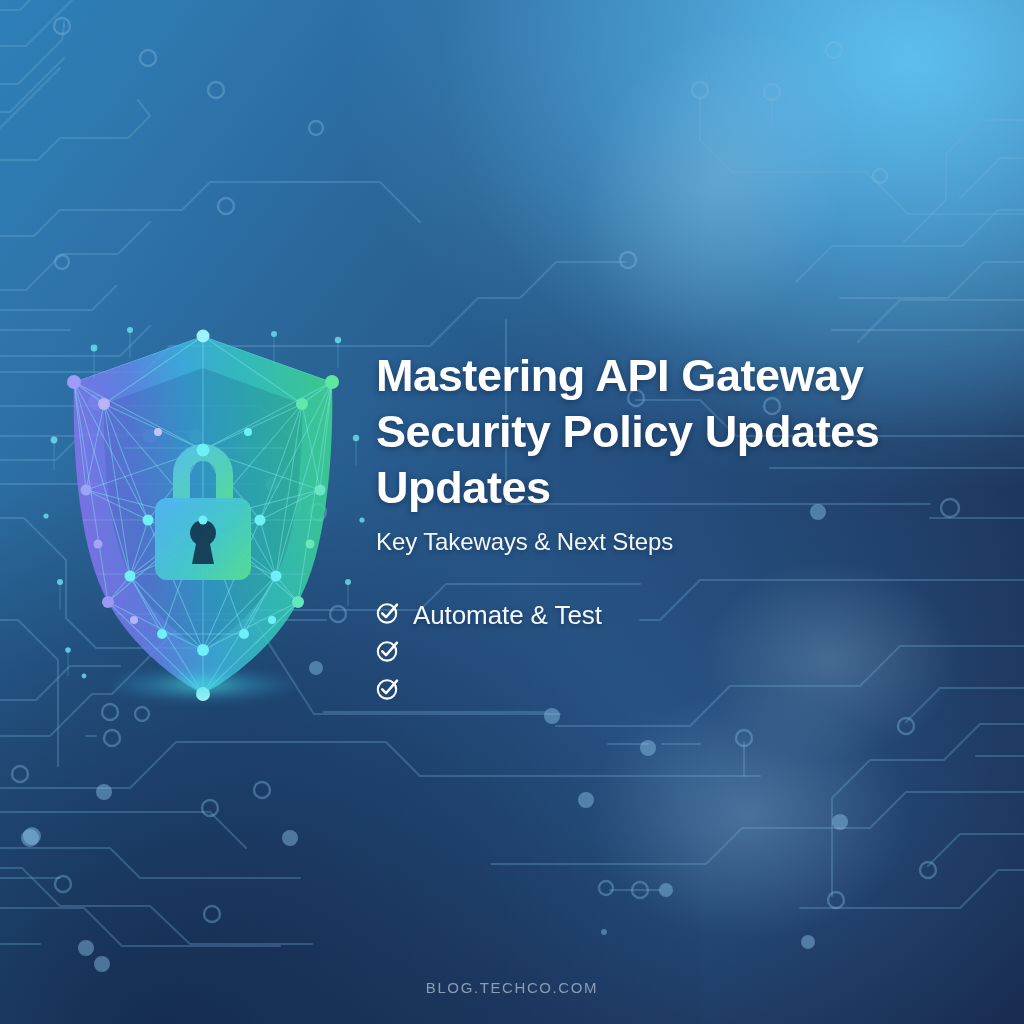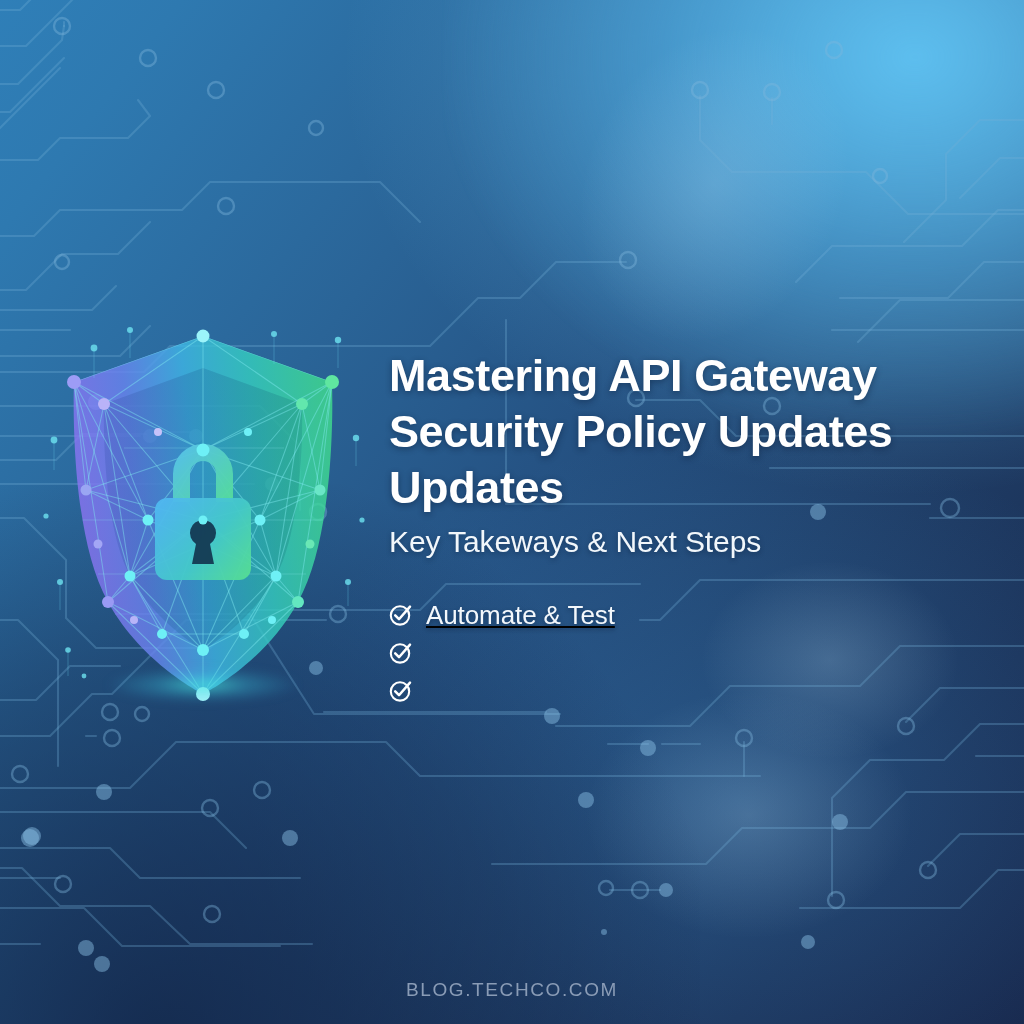--- a/index.html
+++ b/index.html
@@ -70,53 +70,52 @@
     height: 34px;
     border-radius: 50%;
     background: radial-gradient(ellipse at center, rgba(70,235,225,0.75) 0%, rgba(60,200,225,0.32) 34%, rgba(50,150,210,0.06) 68%, rgba(50,150,210,0) 100%);
     filter: blur(5px);
     pointer-events: none;
   }
 
   
   .content {
     position: absolute;
-    left: 389px;
+    left: 376px;
     top: 348px;
     width: 580px;
   }
   .headline {
     margin: 0;
     color: #ffffff;
     font-size: 45px;
     line-height: 56px;
     font-weight: bold;
     letter-spacing: -0.4px;
     text-shadow: 0 2px 6px rgba(8,24,50,0.45);
   }
   .subhead {
     margin: 7px 0 0 0;
     color: #f2f7fb;
-    font-size: 30px;
+    font-size: 24px;
     line-height: 38px;
     font-weight: normal;
     letter-spacing: -0.1px;
     text-shadow: 0 2px 5px rgba(8,24,50,0.40);
   }
   .bullets {
     list-style: none;
     margin: 40px 0 0 0;
     padding: 0;
   }
   .bullet {
     display: flex;
-    align-items: center;
+    align-items: flex-start;
     margin-bottom: 10px;
     height: 28px;
-    text-decoration: underline;
   }
   .bullet-icon {
     width: 24px;
     height: 24px;
     flex: 0 0 24px;
     margin-right: 13px;
     display: block;
   }
   .bullet-icon svg { display: block; width: 24px; height: 24px; overflow: visible; }
   .bullet-label {
@@ -127,21 +126,21 @@
     text-shadow: 0 2px 4px rgba(8,24,50,0.40);
   }
 
   .footer {
     position: absolute;
     left: 0;
     top: 979px;
     width: 1024px;
     text-align: center;
     color: #8a9cb6;
-    font-size: 19px;
+    font-size: 15px;
     letter-spacing: 1.6px;
   }
 </style>
 </head>
 <body>
 
 <div id="canvas">
 
   <div class="corner-glow"></div>
   <div class="soft-streak streak-a"></div>

